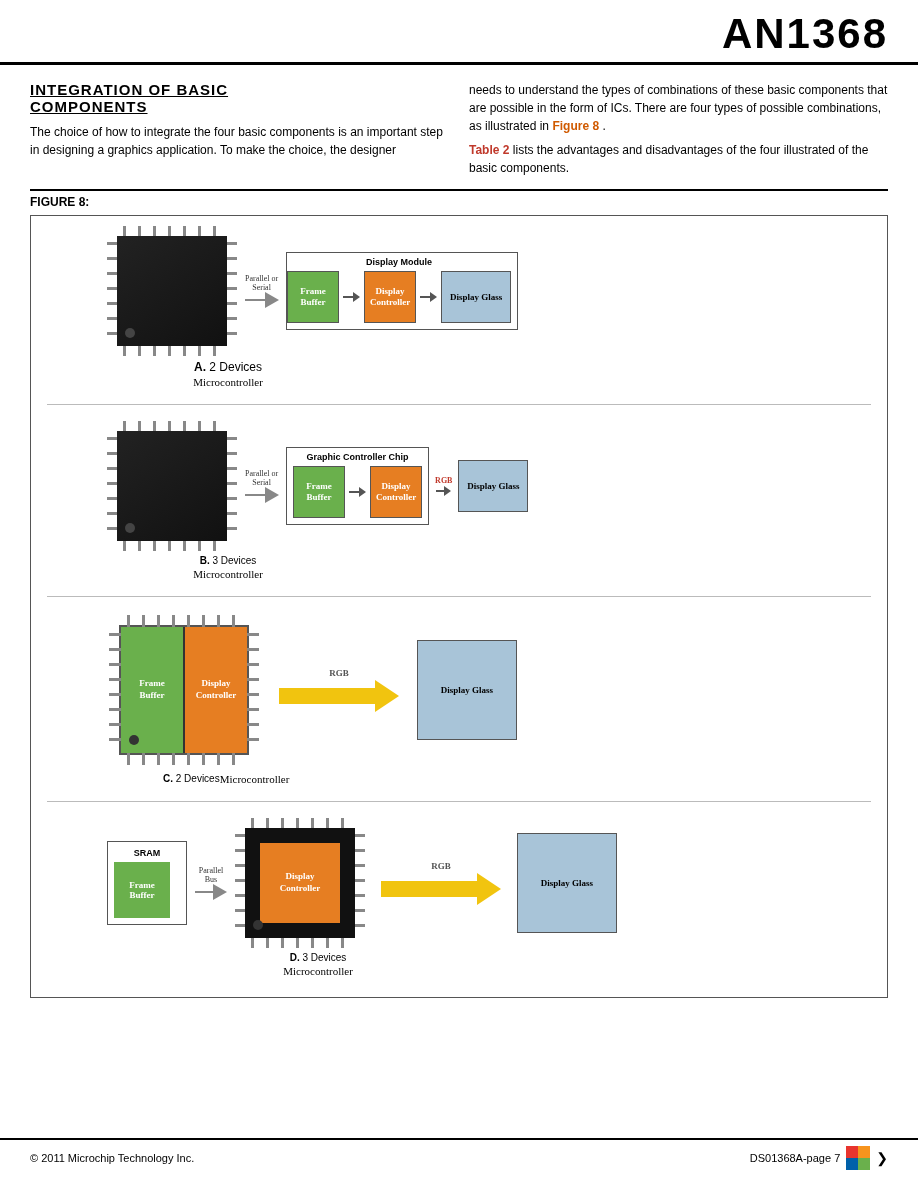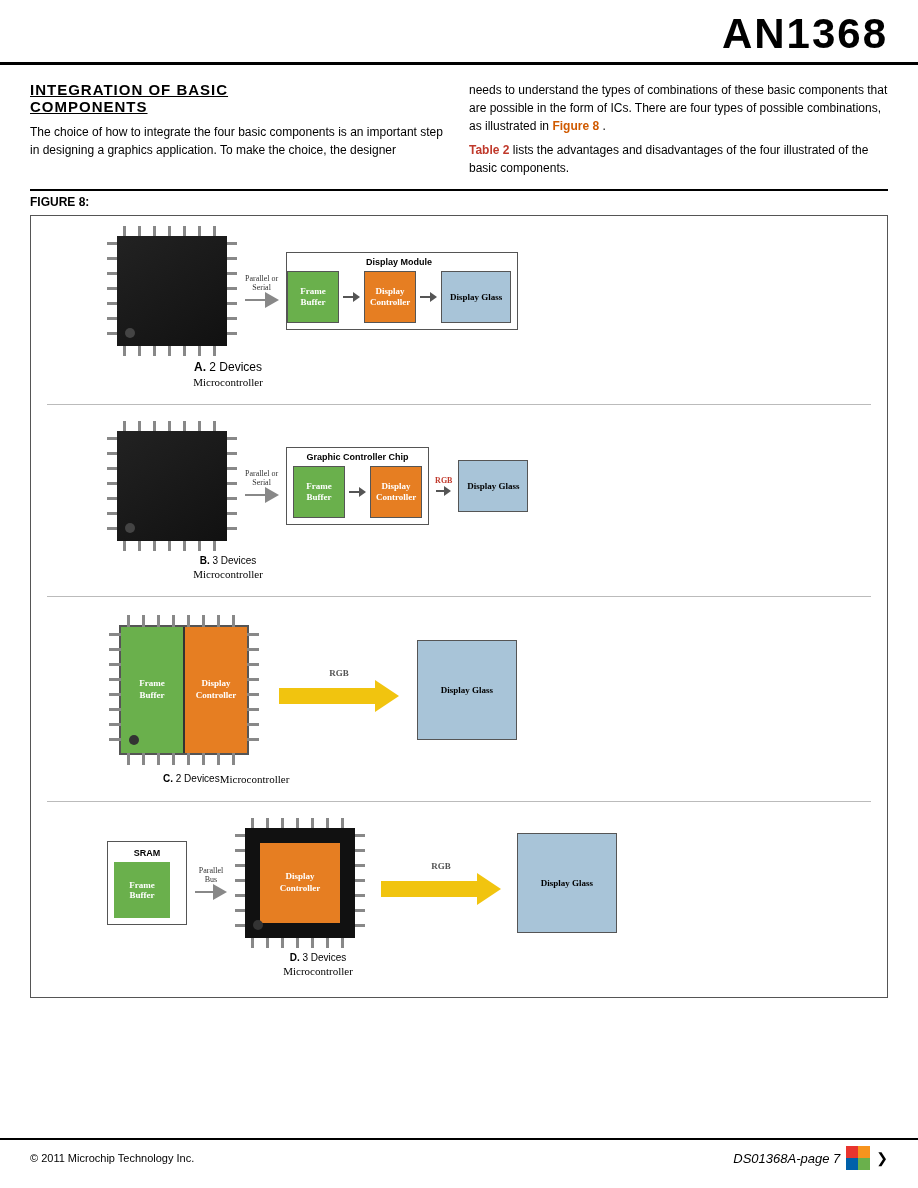--- a/index.html
+++ b/index.html
@@ -425,21 +425,21 @@
 
   </div>
 
 </div>
 
 <div class="footer">
   <div style="display:flex; align-items:center; gap:6px;">
     <span style="font-size:11px;">© 2011 Microchip Technology Inc.</span>
   </div>
   <div style="display:flex; align-items:center; gap:6px;">
-    <span style="font-size:13px;font-style:italic;">DS01368A-page 7</span>
+    <span style="font-size:11px;">DS01368A-page 7</span>
 
     <svg width="24" height="24" viewBox="0 0 24 24">
       <rect x="0" y="0" width="12" height="12" fill="#e8342e"></rect>
       <rect x="12" y="0" width="12" height="12" fill="#f7941d"></rect>
       <rect x="0" y="12" width="12" height="12" fill="#0060a9"></rect>
       <rect x="12" y="12" width="12" height="12" fill="#6ab04c"></rect>
     </svg>
     <span style="font-size:14px; cursor:pointer;">❯</span>
   </div>
 </div>

